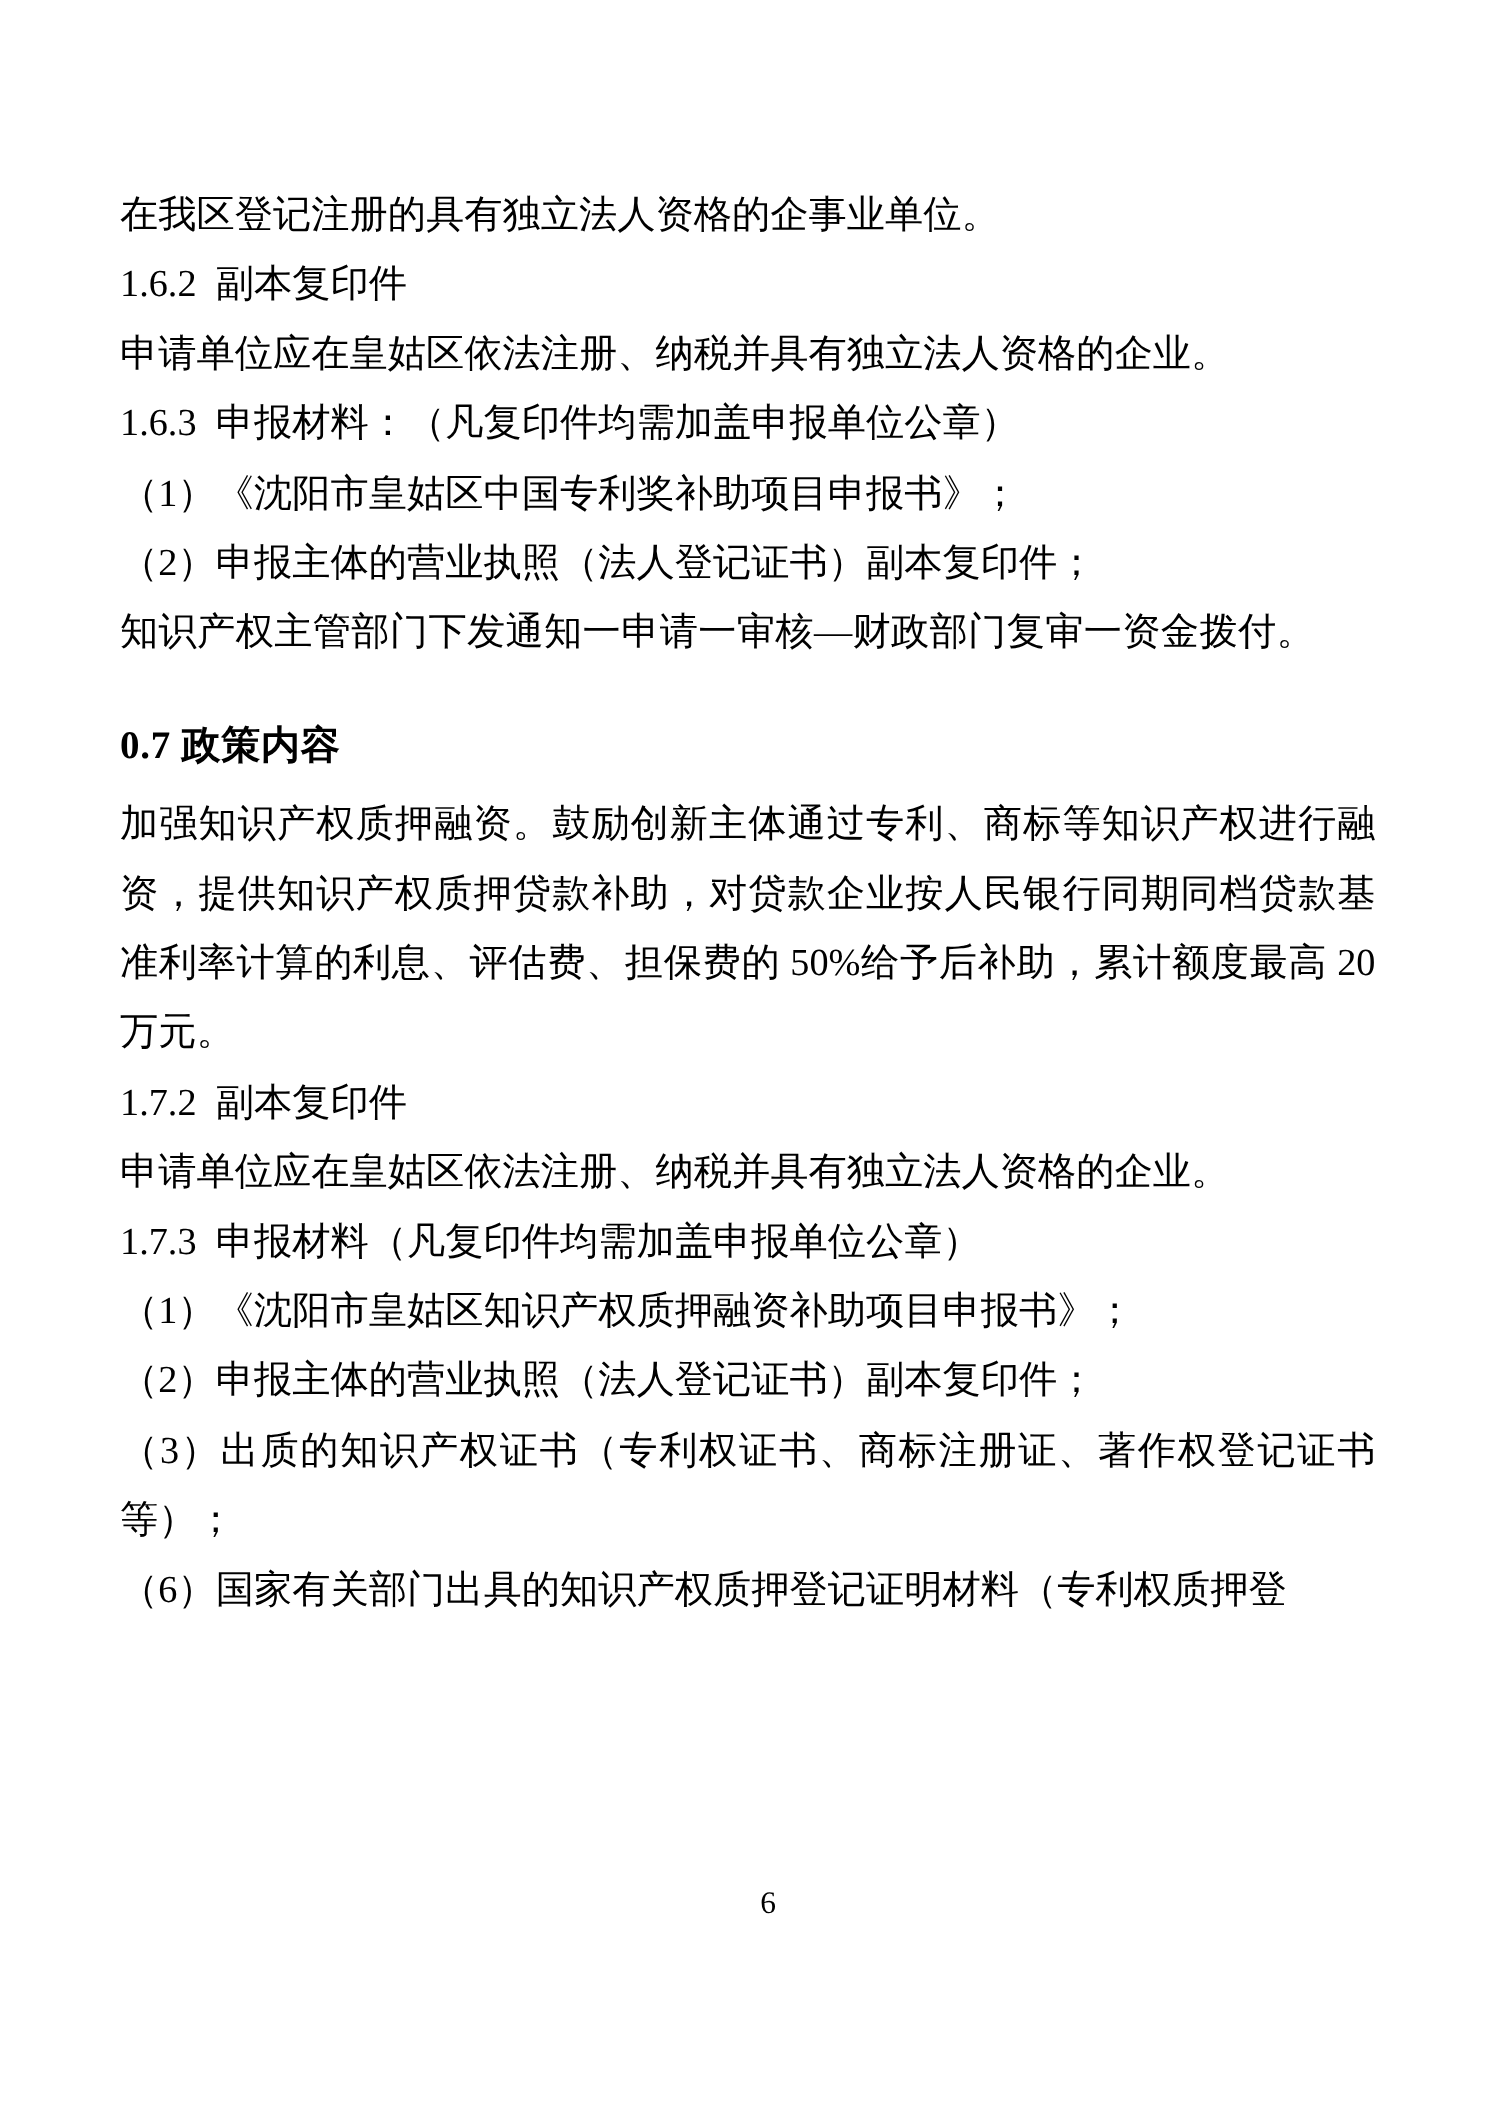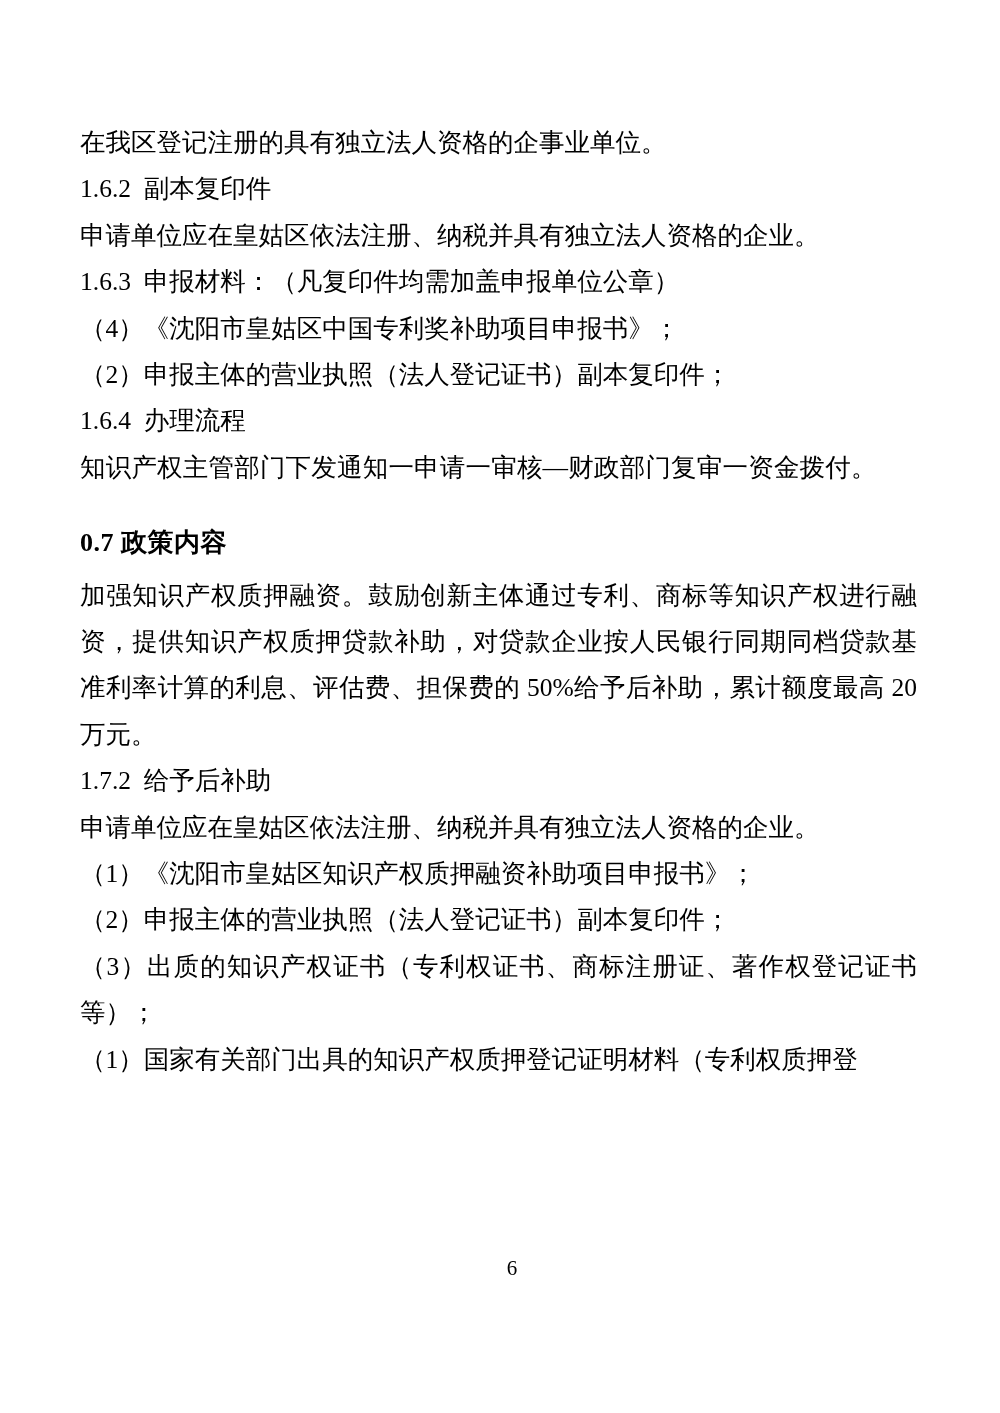--- a/index.html
+++ b/index.html
@@ -65,43 +65,43 @@
   <div class="doc-body">
 
     <p class="para">在我区登记注册的具有独立法人资格的企事业单位。</p>
 
     <p class="para">1.6.2  副本复印件</p>
 
     <p class="para justify-block">申请单位应在皇姑区依法注册、纳税并具有独立法人资格的企业。</p>
 
     <p class="para">1.6.3  申报材料：（凡复印件均需加盖申报单位公章）</p>
 
-    <p class="para">（4）《沈阳市皇姑区中国专利奖补助项目申报书》；</p>
+    <p class="para">（1）《沈阳市皇姑区中国专利奖补助项目申报书》；</p>
 
     <p class="para">（2）申报主体的营业执照（法人登记证书）副本复印件；</p>
 
 
-    <p class="para">1.6.4  办理流程</p>
 
     <p class="para flow-line justify-block">知识产权主管部门下发通知一申请一审核—财政部门复审一资金拨付。</p>
 
     <h2 class="section-heading">0.7  政策内容</h2>
 
     <p class="para justify-block">加强知识产权质押融资。鼓励创新主体通过专利、商标等知识产权进行融资，提供知识产权质押贷款补助，对贷款企业按人民银行同期同档贷款基准利率计算的利息、评估费、担保费的 50%给予后补助，累计额度最高 20 万元。</p>
 
 
-    <p class="para">1.7.2  给予后补助</p>
+    <p class="para">1.7.2  副本复印件</p>
 
     <p class="para justify-block">申请单位应在皇姑区依法注册、纳税并具有独立法人资格的企业。</p>
 
+    <p class="para">1.7.3  申报材料（凡复印件均需加盖申报单位公章）</p>
 
     <p class="para">（1）《沈阳市皇姑区知识产权质押融资补助项目申报书》；</p>
 
     <p class="para">（2）申报主体的营业执照（法人登记证书）副本复印件；</p>
 
     <p class="para justify-block">（3）出质的知识产权证书（专利权证书、商标注册证、著作权登记证书等）；</p>
 
-    <p class="para justify-block">（1）国家有关部门出具的知识产权质押登记证明材料（专利权质押登</p>
+    <p class="para justify-block">（6）国家有关部门出具的知识产权质押登记证明材料（专利权质押登</p>
 
   </div>
 
   <div class="page-number">6</div>
 </div>
 
 </body></html>

